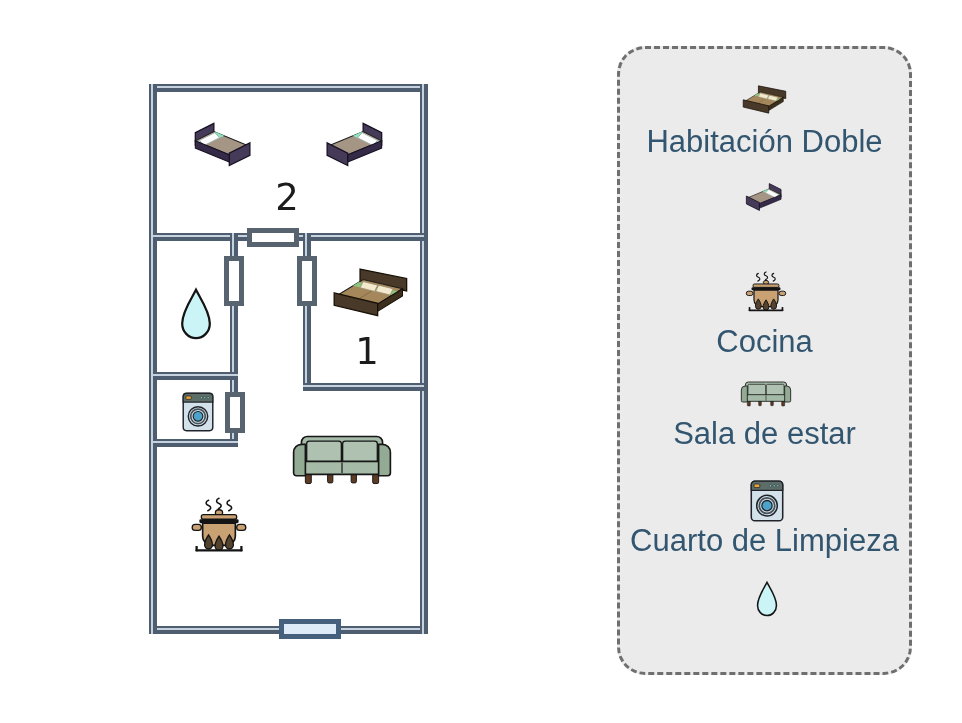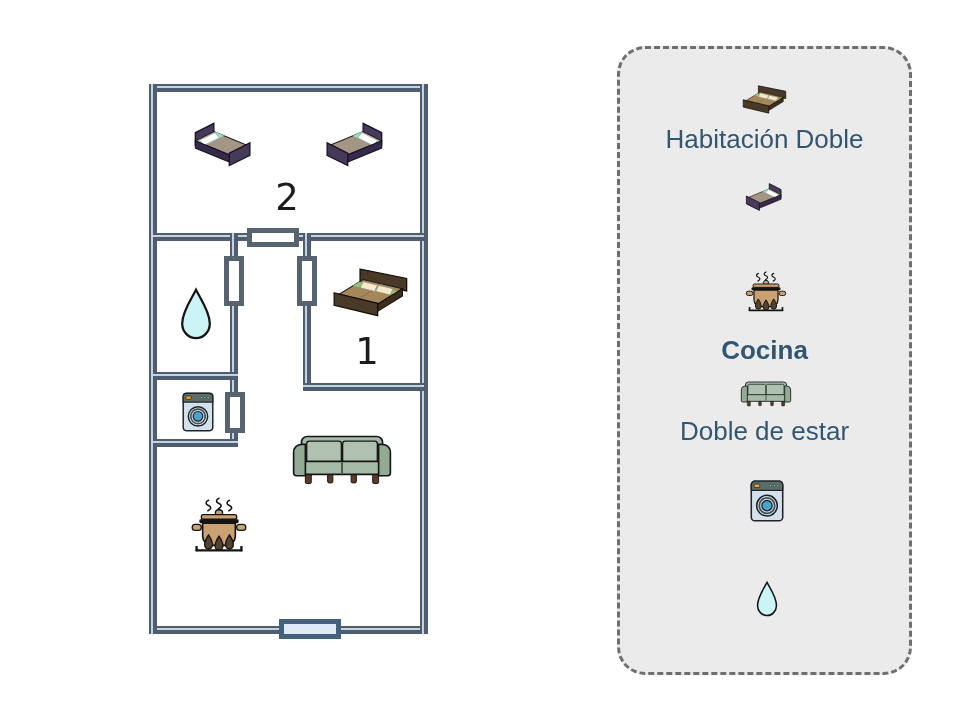--- a/index.html
+++ b/index.html
@@ -21,21 +21,21 @@
   .flip { transform:scaleX(-1); }
 
   .room-num { position:absolute; width:70px; text-align:center;
               font-family:"DejaVu Sans", sans-serif; font-size:37px; color:var(--number-text); }
 
   
   #legend { position:absolute; left:617px; top:46px; width:295px; height:629px;
             box-sizing:border-box; background:var(--legend-bg);
             border:3px dashed var(--legend-border); border-radius:28px; }
   .legend-label { position:absolute; left:0; width:100%; text-align:center;
-                  font-size:26px; color:var(--label-text); white-space:nowrap; }
+                  font-size:31px; color:var(--label-text); white-space:nowrap; }
   .legend-icon { position:absolute; }
 </style>
 </head>
 <body>
 
 <div id="app">
 
   <svg width="0" height="0" style="position:absolute" aria-hidden="true">
     <defs>
       <symbol id="bedSingle" viewBox="0 0 136 104">
@@ -161,29 +161,30 @@
       </svg>
     <div class="legend-label" style="top:75px;">Habitación Doble</div>
 
     <svg class="legend-icon" style="left:123px; top:132px;" width="46" height="34">
         <use href="#bedSingle"></use>
       </svg>
 
     <svg class="legend-icon" style="left:123px; top:222px;" width="46" height="50">
         <use href="#potIcon"></use>
       </svg>
-    <div class="legend-label" style="top:286px;font-weight:bold;">Cocina</div>
+    <div class="legend-label" style="top:275px;">Cocina</div>
 
     <svg class="legend-icon" style="left:120px; top:330px;" width="52" height="30">
         <use href="#sofaIcon"></use>
       </svg>
-    <div class="legend-label" style="top:367px;">Doble de estar</div>
+    <div class="legend-label" style="top:367px;">Sala de estar</div>
 
     <svg class="legend-icon" style="left:130px; top:430px;" width="34" height="44">
         <use href="#washerIcon"></use>
       </svg>
+    <div class="legend-label" style="top:474px;">Cuarto de Limpieza</div>
 
     <svg class="legend-icon" style="left:134px; top:531px;" width="26" height="38">
         <use href="#dropIcon"></use>
       </svg>
   </div>
 
 </div>
 
 </body></html>

